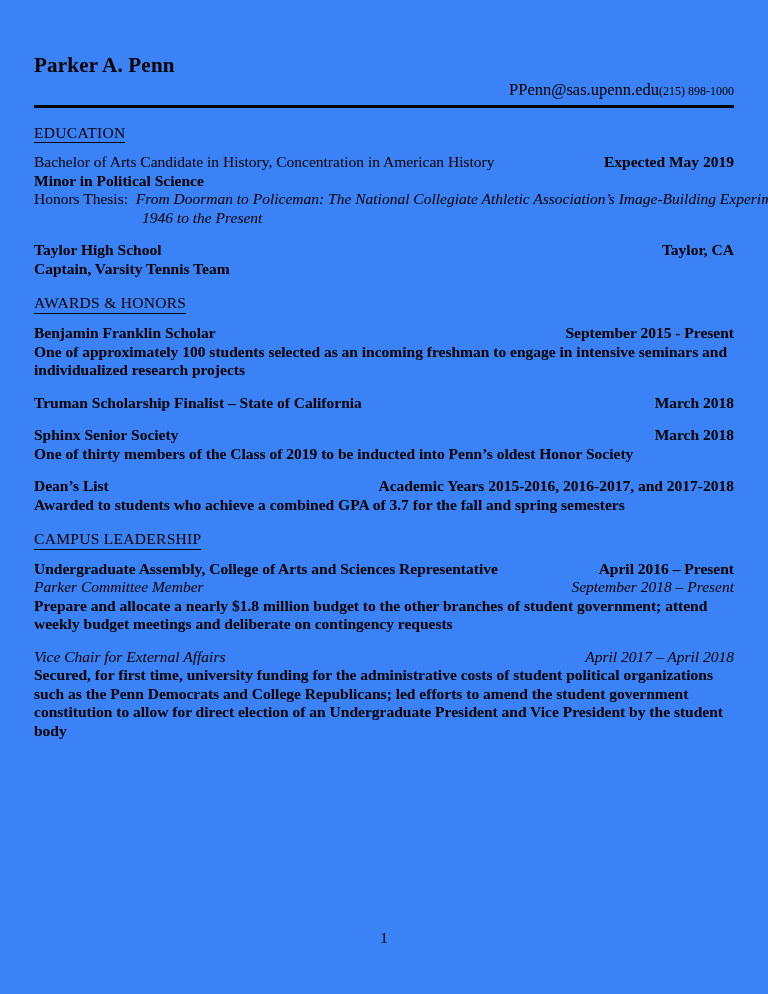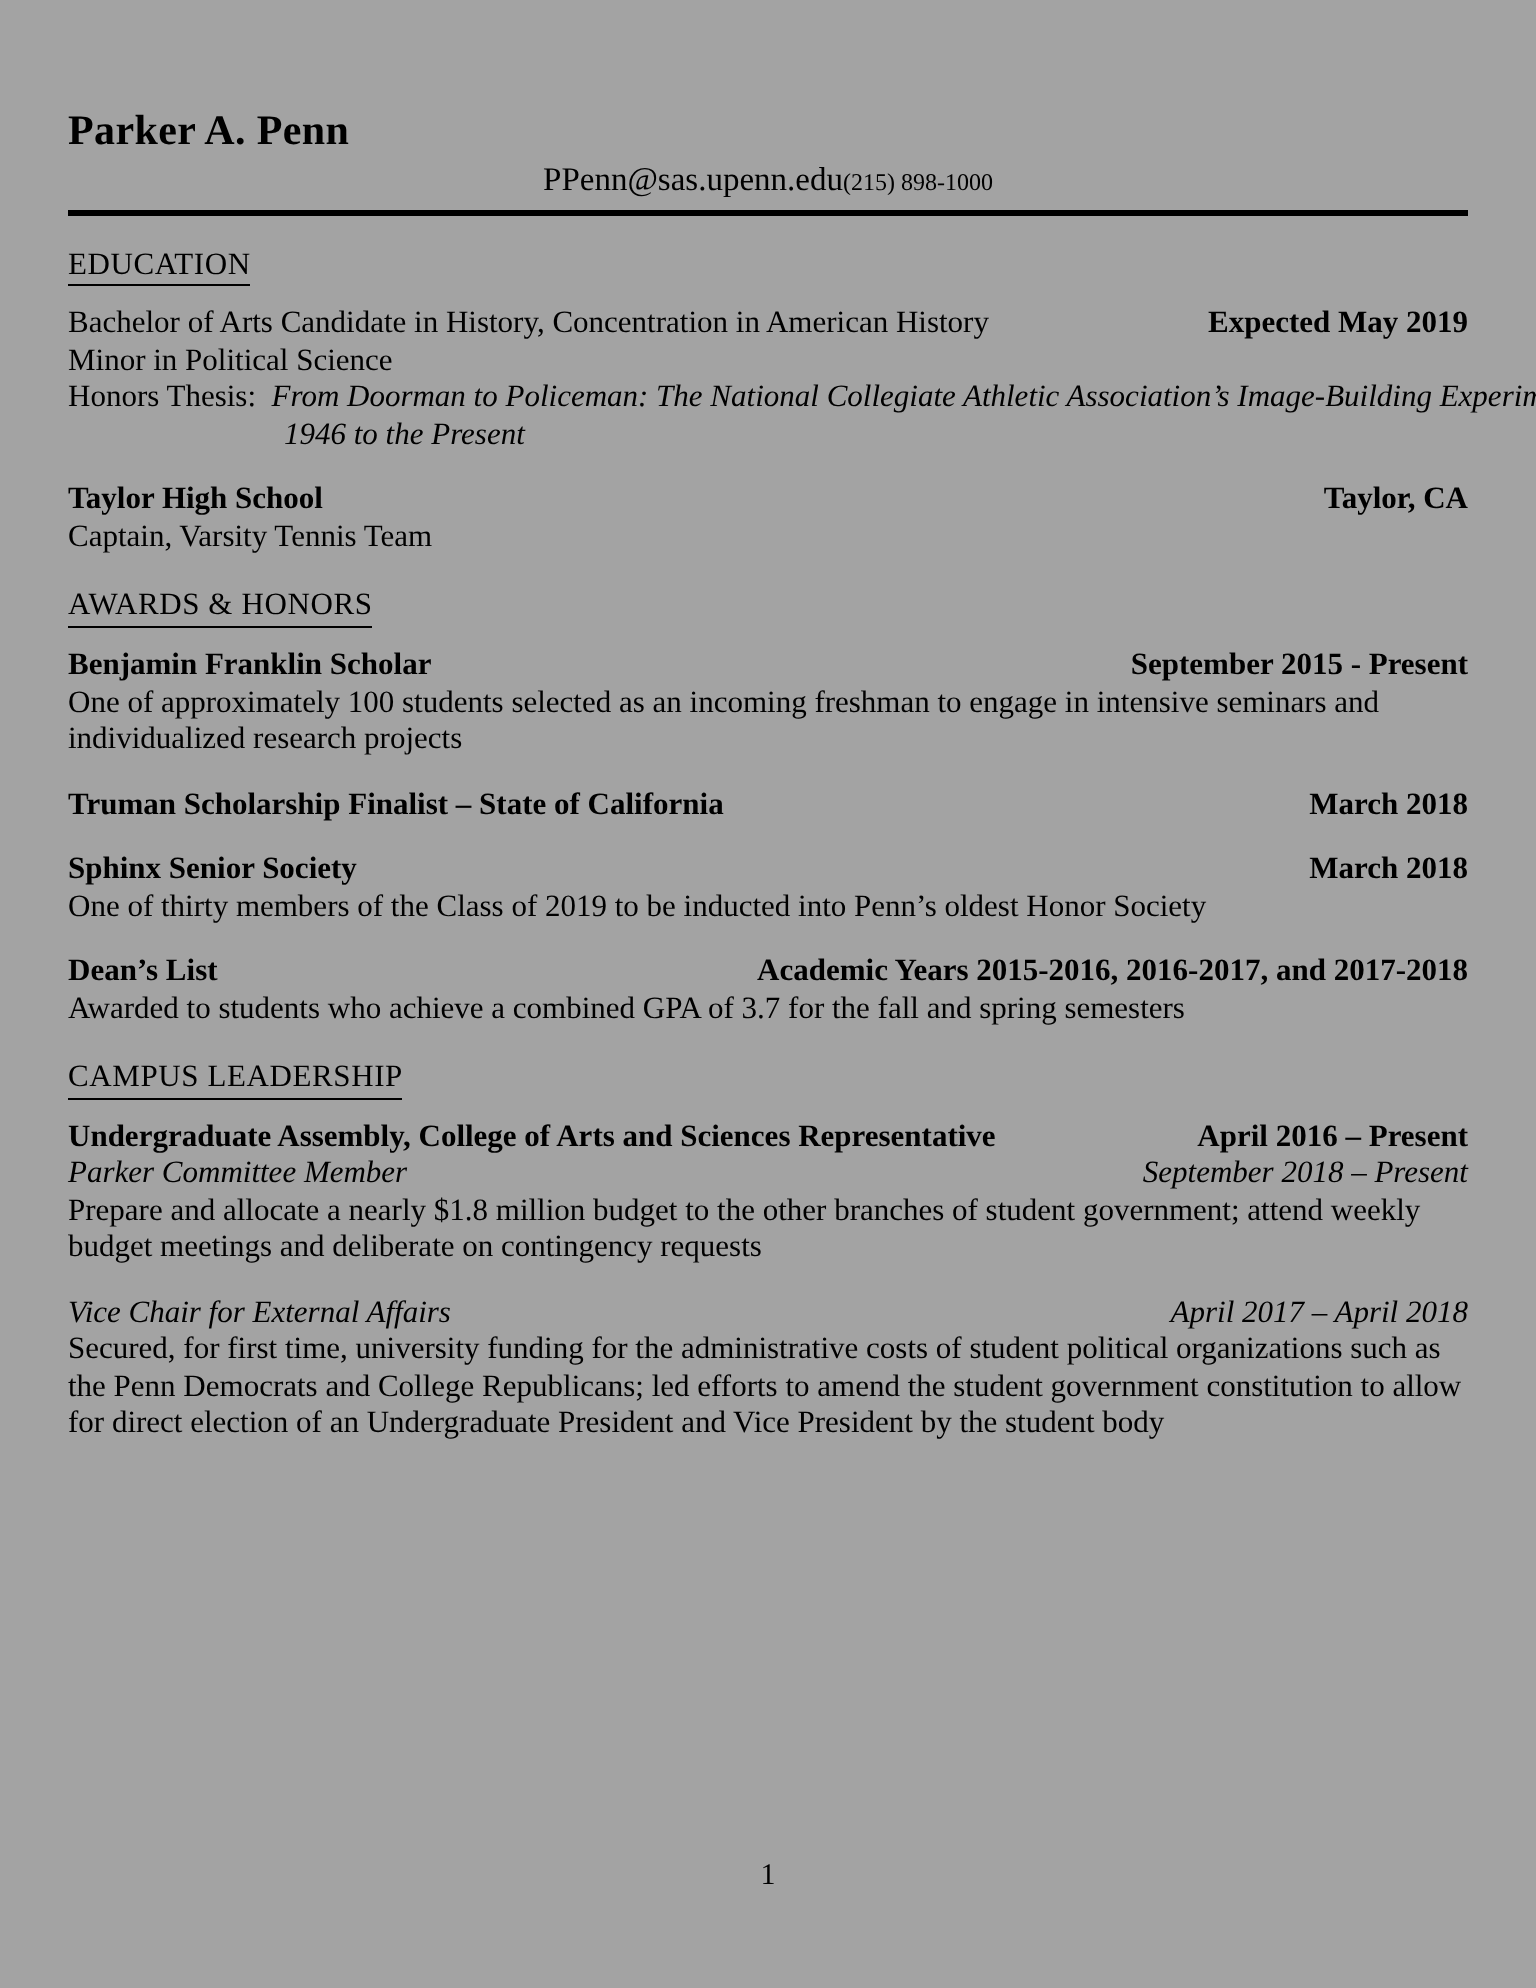--- a/index.html
+++ b/index.html
@@ -12,21 +12,21 @@
     height: 994px;
     font-family: "Liberation Serif", "DejaVu Serif", serif;
     color: #000000;
     overflow: hidden;
   }
 
   .page {
     position: relative;
     width: 768px;
     height: 994px;
-    background: #a3a3a3;
+    background: #3b82f6;
     box-sizing: border-box;
     padding: 52px 34px 0 34px;
   }
 
   
   .header-row {
     display: flex;
     justify-content: space-between;
     align-items: baseline;
     width: 700px;
@@ -36,21 +36,21 @@
     font-weight: bold;
     letter-spacing: 0.2px;
     line-height: 1.25;
   }
   .addr {
     font-size: 16.5px;
     line-height: 1.25;
   }
   .contact-row {
     display: flex;
-    justify-content: center;
+    justify-content: flex-end;
     align-items: baseline;
     width: 700px;
     margin-top: 2px;
   }
   .email {
     font-size: 16.5px;
     line-height: 1.25;
   }
   .phone {
     font-size: 12px;
@@ -96,20 +96,21 @@
   .line .right { text-align: right; white-space: nowrap; padding-left: 14px; }
 
   .b    { font-weight: bold; }
   .i    { font-style: italic; }
 
   .para {
     font-size: 15.5px;
     line-height: 18.5px;
     width: 700px;
     text-align: left;
+    font-weight: bold;
   }
 
   .thesis {
     font-size: 15.5px;
     line-height: 18.5px;
     width: 700px;
     padding-left: 108px;
     text-indent: -108px;
   }
   .thesis .label { font-style: normal; }

